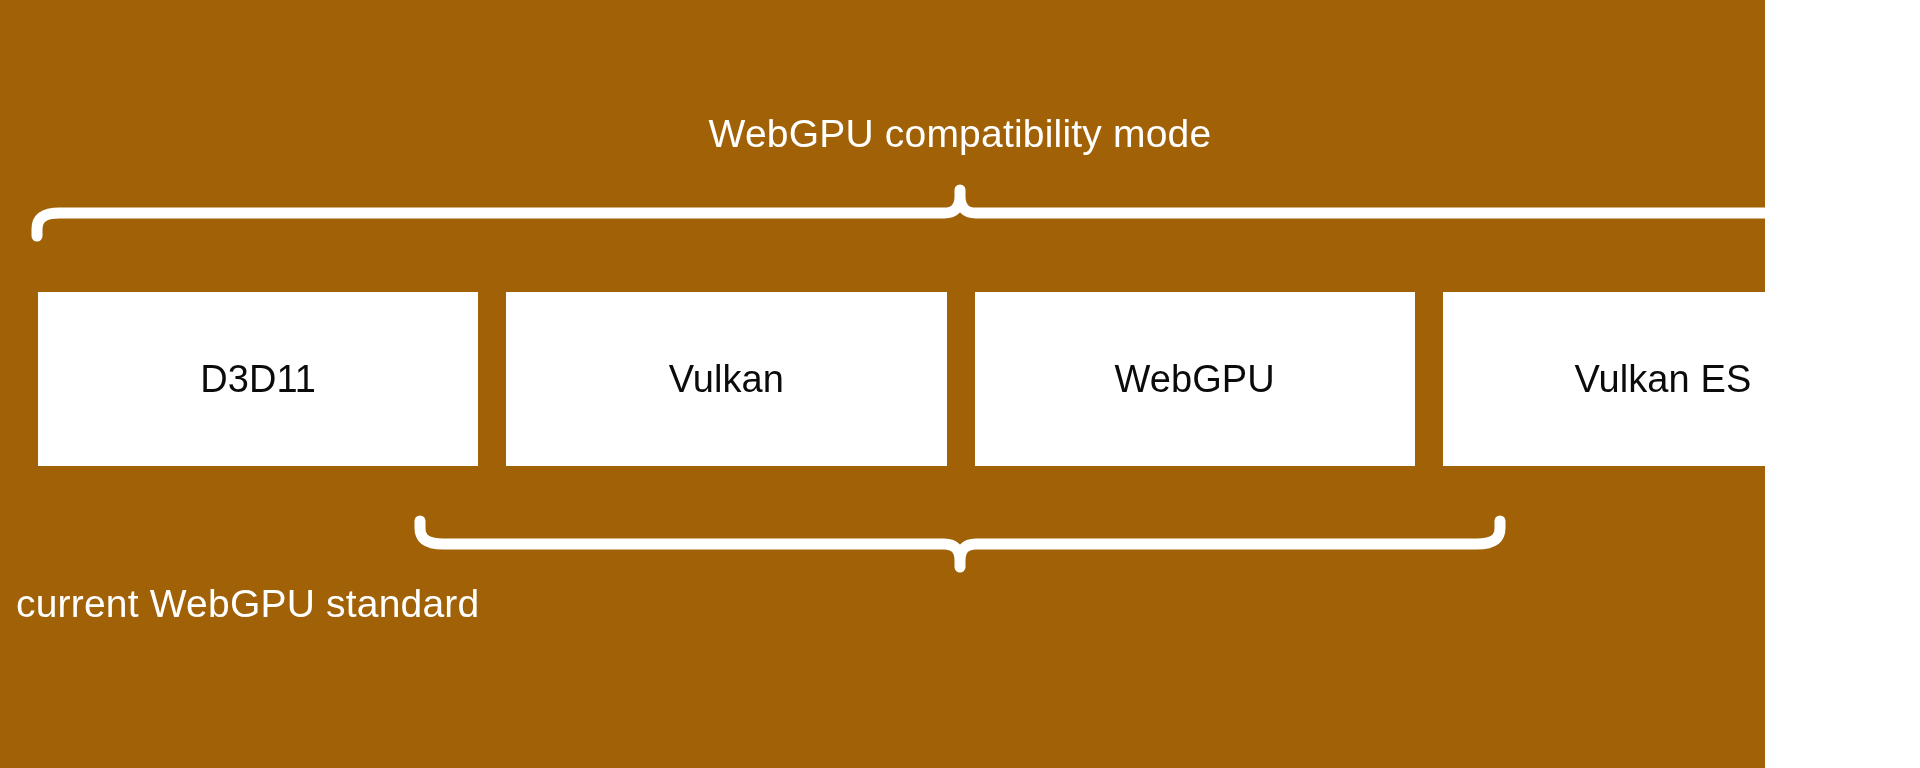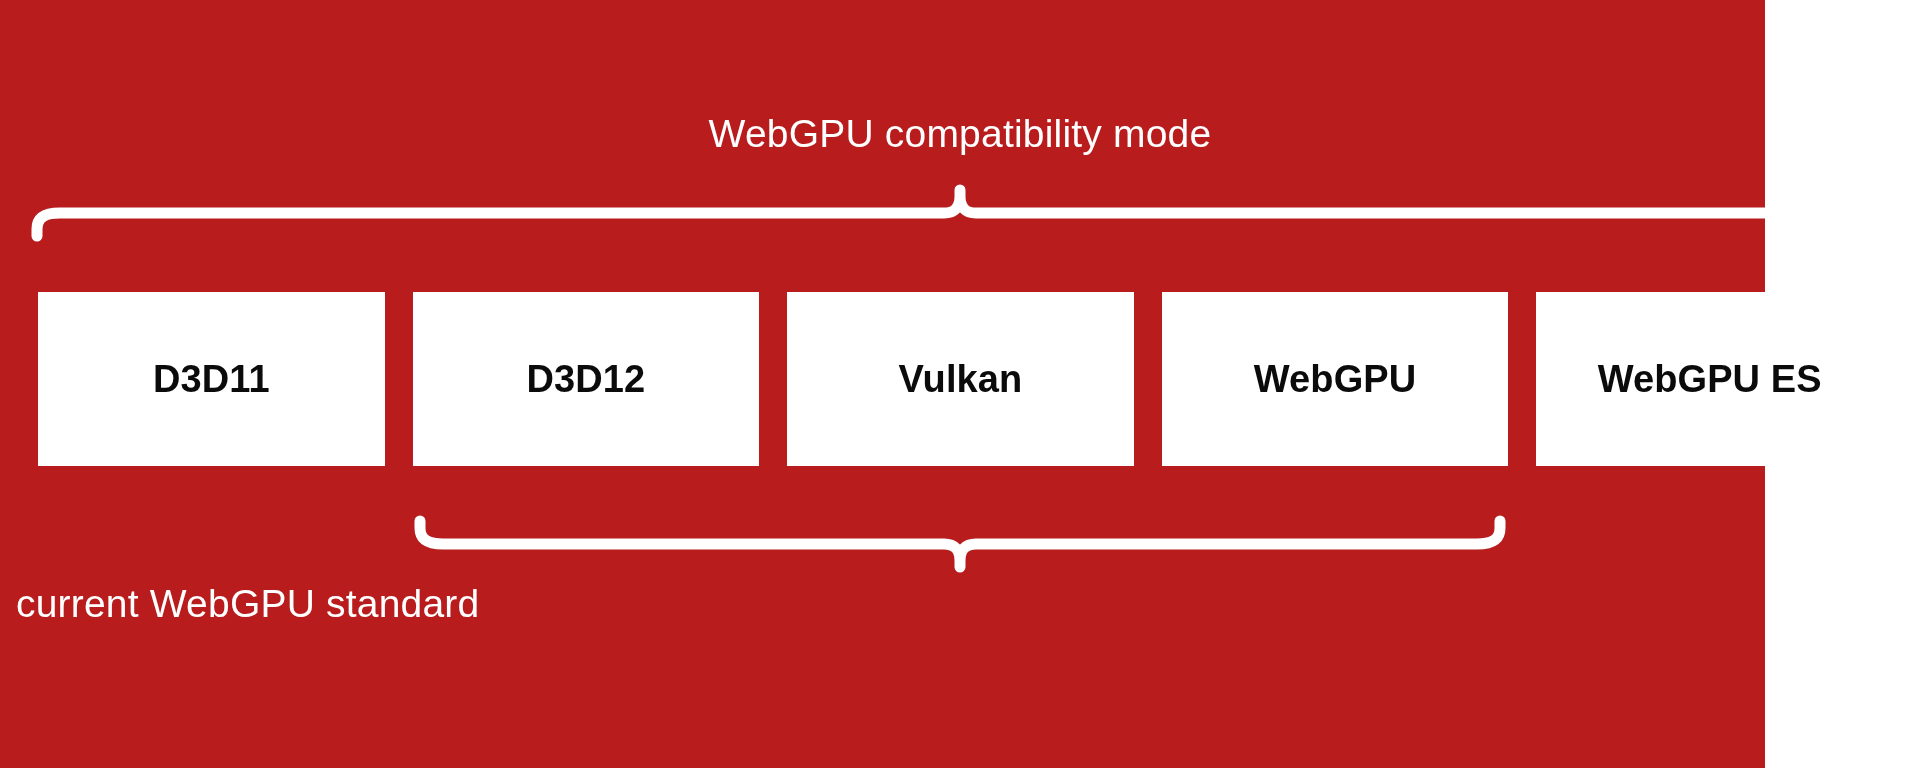--- a/index.html
+++ b/index.html
@@ -9,21 +9,21 @@
   body {
     width: 1920px;
     height: 768px;
     overflow: hidden;
     font-family: "Liberation Sans", sans-serif;
   }
   #diagram-root {
     position: relative;
     width: 1765px;
     height: 768px;
-    background: #b91c1c;
+    background: #a16207;
   }
 
   
   #top-label {
     position: absolute;
     left: 0;
     top: 110px;
     width: 1920px;
     text-align: center;
     color: #ffffff;
@@ -58,21 +58,21 @@
   .api-box {
     flex: 1 1 0;
     background: #ffffff;
     display: flex;
     align-items: center;
     justify-content: center;
   }
   .api-box-label {
     color: #0b0b0b;
     font-size: 38px;
-    font-weight: 700;
+    font-weight: 400;
     letter-spacing: 0.1px;
     line-height: 44px;
     white-space: nowrap;
   }
 
   
   #bottom-label {
     position: absolute;
     left: 16px;
     top: 580px;
@@ -105,30 +105,27 @@
              L 1859 213
              C 1872 213 1882 216 1882 229
              L 1882 236" fill="none" stroke="#ffffff" stroke-width="11" stroke-linecap="round" stroke-linejoin="round"></path>
   </svg>
 
   <div id="box-row">
     <div class="api-box">
       <span class="api-box-label">D3D11</span>
     </div>
     <div class="api-box">
-      <span class="api-box-label">D3D12</span>
-    </div>
-    <div class="api-box">
       <span class="api-box-label">Vulkan</span>
     </div>
     <div class="api-box">
       <span class="api-box-label">WebGPU</span>
     </div>
     <div class="api-box">
-      <span class="api-box-label">WebGPU ES</span>
+      <span class="api-box-label">Vulkan ES</span>
     </div>
   </div>
 
   <svg class="brace-layer" viewBox="0 0 1920 768" width="1920" height="768" aria-hidden="true">
     <path d="M 420 521
              L 420 528
              C 420 541 430 544 443 544
              L 944 544
              C 955 544 960 550 960 561
              L 960 567

